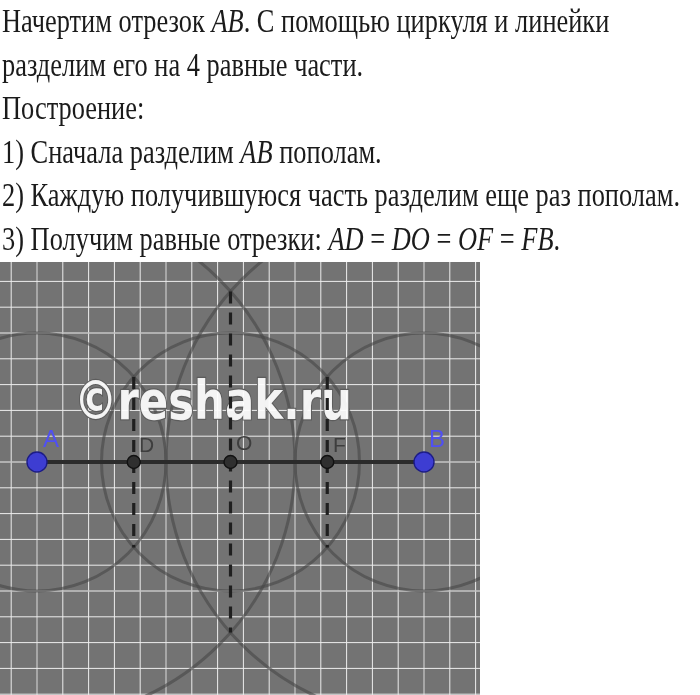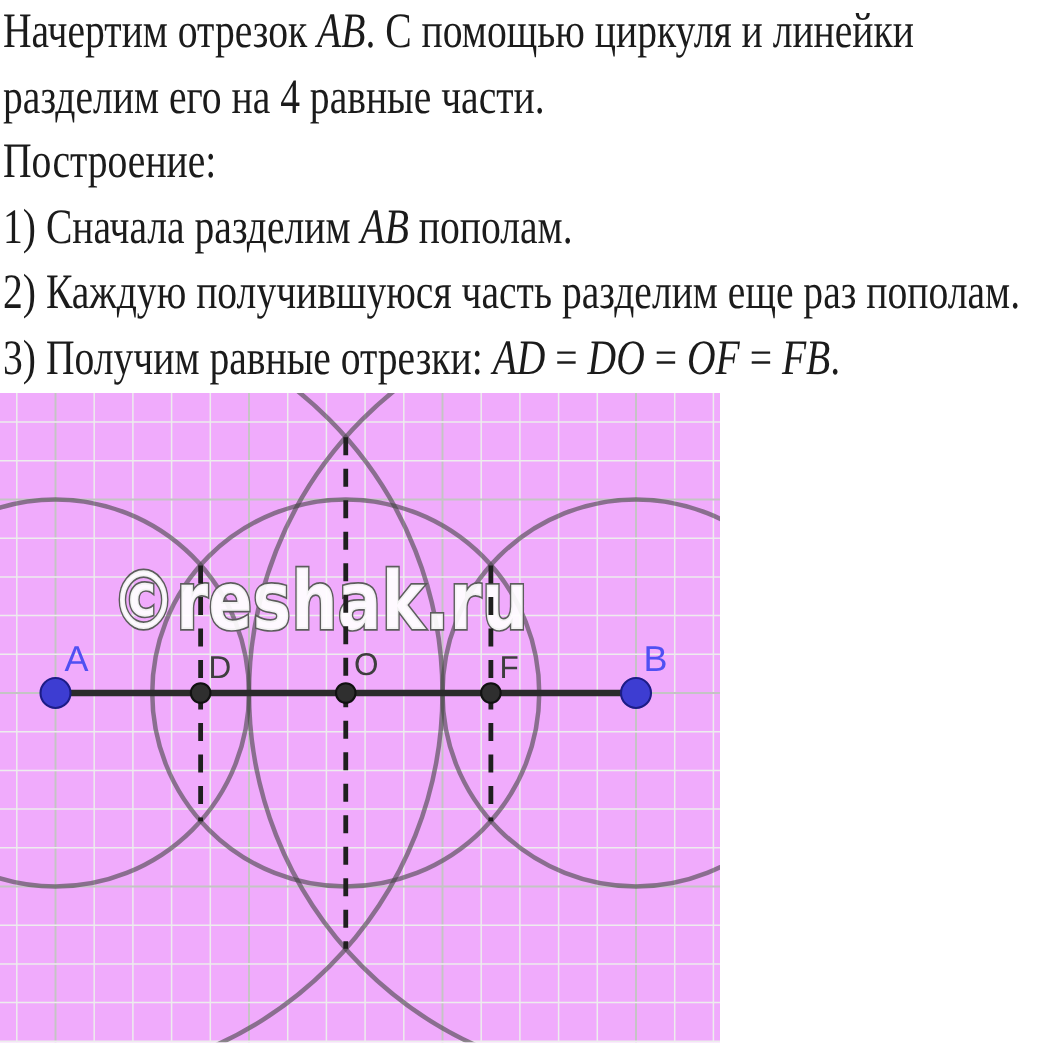--- a/index.html
+++ b/index.html
@@ -3,21 +3,21 @@
 <meta charset="utf-8">
 <style>
   html,body{margin:0;padding:0;}
   body{width:700px;height:695px;background:#ffffff;position:relative;overflow:hidden;
        font-family:"Liberation Serif",serif;}
   .textblock{position:absolute;left:2px;top:0px;width:880px;
              transform:scaleX(0.80);transform-origin:0 0;
              font-size:33px;line-height:43.6px;color:#1b1b1b;white-space:nowrap;}
   .tl{height:43.6px;}
   .tl i{font-style:italic;}
-  .diagram{position:absolute;left:0;top:262px;width:480px;height:433px;background:#f0abfc;}
+  .diagram{position:absolute;left:0;top:262px;width:480px;height:433px;background:#737373;}
   svg{display:block;}
 </style>
 </head>
 <body>
 
 <div class="textblock" id="textblock">
     <div class="tl"><span>Начертим отрезок </span><i>AB</i><span>. С помощью циркуля и линейки</span></div>
     <div class="tl"><span>разделим его на 4 равные части.</span></div>
     <div class="tl"><span>Построение:</span></div>
     <div class="tl"><span>1) Сначала разделим </span><i>AB</i><span> пополам.</span></div>

